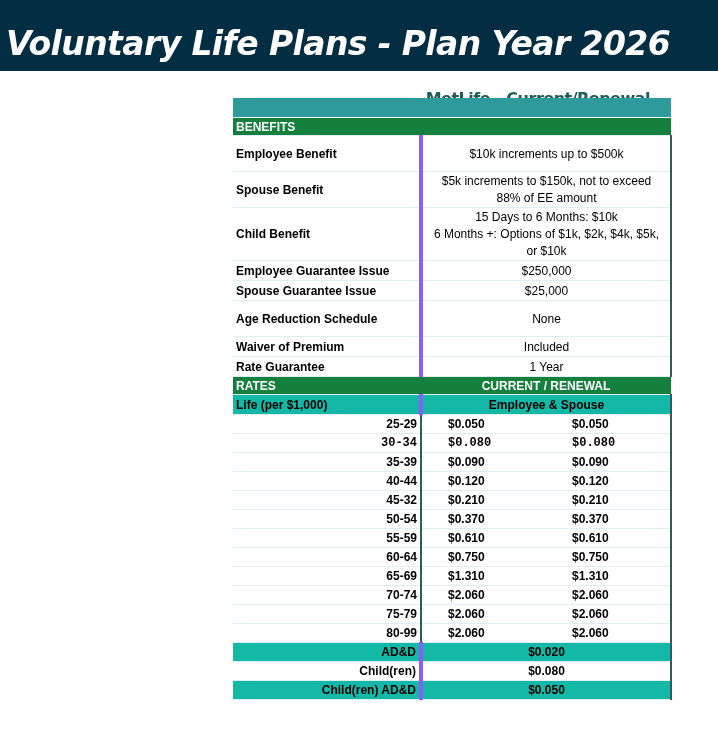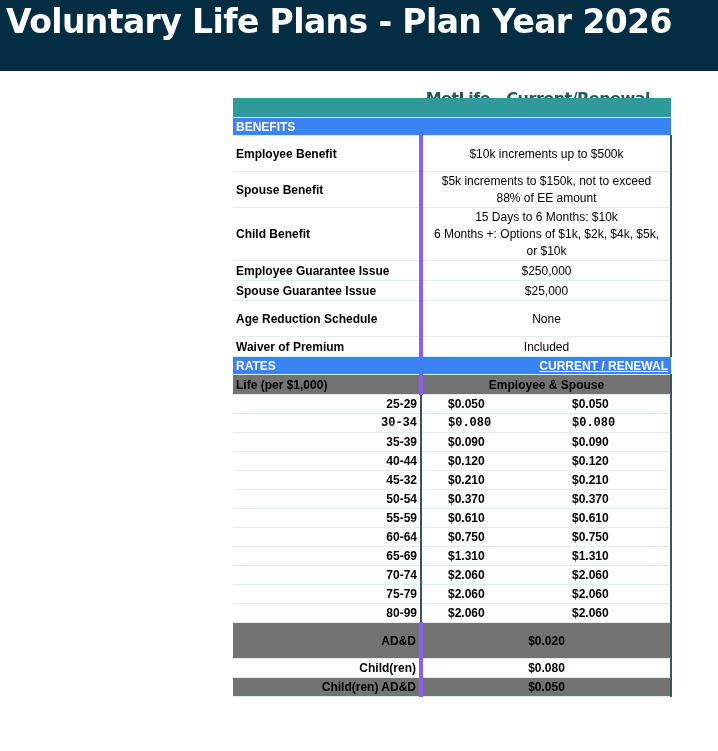--- a/index.html
+++ b/index.html
@@ -5,46 +5,46 @@
   html, body { margin: 0; padding: 0; }
   body {
     width: 718px; height: 751px; overflow: hidden; background: #ffffff;
     font-family: "Liberation Sans", sans-serif; color: #000;
   }
   .banner {
     position: absolute; left: 0; top: 0; width: 718px; height: 71px;
     background: #032d42;
   }
   .banner-title {
-    position: absolute; left: 6px; top: 2px; color: #fff;
+    position: absolute; left: 6px; top: 24px; color: #fff;
     font-family: "DejaVu Sans", sans-serif; font-weight: bold;
-    font-size: 33px; letter-spacing: -0.6px; white-space: nowrap;
+    font-size: 33px; letter-spacing: -0.6px; white-space: nowrap; font-style: italic;
   }
   .carrier-title {
     position: absolute; left: 233px; width: 417px; top: 89px; text-align: right;
     color: #1f5c5a; font-weight: bold; font-size: 16px;
     font-family: "DejaVu Sans", sans-serif; letter-spacing: -0.5px;
   }
   .tbl {
     position: absolute; left: 233px; top: 98px; width: 438px;
     border-collapse: collapse; table-layout: fixed; font-size: 12px;
   }
   .tbl td { padding: 0 3px; border-bottom: 1px solid #ddeff1; }
   .teal-bar td { background: #2e9a9c; height: 19px; border-bottom: 1px solid #fff; }
   .section td {
-    background: #3b82f6; color: #fff; font-weight: bold; height: 17px;
+    background: #15803d; color: #fff; font-weight: bold; height: 17px;
     border-bottom: 1px solid #ddeff1;
   }
   .lbl { font-weight: bold; }
   .val { text-align: center; border-left: 4px solid #8b5cf6; }
   .rightedge { border-right: 2px solid #2f5e5a; }
   .age { text-align: right; font-weight: bold; }
   .rate { font-weight: bold; padding-left: 26px !important; }
-  .shade td { background: #737373; }
-  .center { text-align: right; text-decoration: underline; }
+  .shade td { background: #14b8a6; }
+  .center { text-align: center; }
 </style>
 </head>
 <body>
 
 <div class="banner">
   <div class="banner-title">Voluntary Life Plans - Plan Year 2026</div>
 </div>
 
 <div class="carrier-title">MetLife - Current/Renewal</div>
 
@@ -88,20 +88,24 @@
         <td class="lbl">Spouse Guarantee Issue</td>
         <td class="val rightedge" colspan="2">$25,000</td>
       </tr>
       <tr style="height: 36px;">
         <td class="lbl">Age Reduction Schedule</td>
         <td class="val rightedge" colspan="2">None</td>
       </tr>
       <tr style="height: 20px;">
         <td class="lbl">Waiver of Premium</td>
         <td class="val rightedge" colspan="2">Included</td>
+      </tr>
+      <tr style="height: 20px;">
+        <td class="lbl">Rate Guarantee</td>
+        <td class="val rightedge" colspan="2">1 Year</td>
       </tr>
       <tr class="section">
         <td>RATES</td>
         <td colspan="2" class="center">CURRENT / RENEWAL</td>
       </tr>
       <tr class="shade" style="height: 20px;">
         <td class="lbl">Life (per $1,000)</td>
         <td colspan="2" class="val rightedge lbl">Employee &amp; Spouse</td>
       </tr>
       <tr style="height: 19px;">
@@ -157,21 +161,21 @@
       <tr style="height: 19px;">
         <td class="age">75-79</td>
         <td class="rate" style="border-left: 2px solid rgb(47, 94, 90);">$2.060</td>
         <td class="rate rightedge">$2.060</td>
       </tr>
       <tr style="height: 19px;">
         <td class="age">80-99</td>
         <td class="rate" style="border-left: 2px solid rgb(47, 94, 90);">$2.060</td>
         <td class="rate rightedge">$2.060</td>
       </tr>
-      <tr class="shade" style="height: 36px;">
+      <tr class="shade" style="height: 19px;">
         <td class="age">AD&amp;D</td>
         <td colspan="2" class="val rightedge lbl">$0.020</td>
       </tr>
       <tr style="height: 19px;">
         <td class="age">Child(ren)</td>
         <td colspan="2" class="val rightedge lbl">$0.080</td>
       </tr>
       <tr class="shade" style="height: 19px;">
         <td class="age">Child(ren) AD&amp;D</td>
         <td colspan="2" class="val rightedge lbl">$0.050</td>

